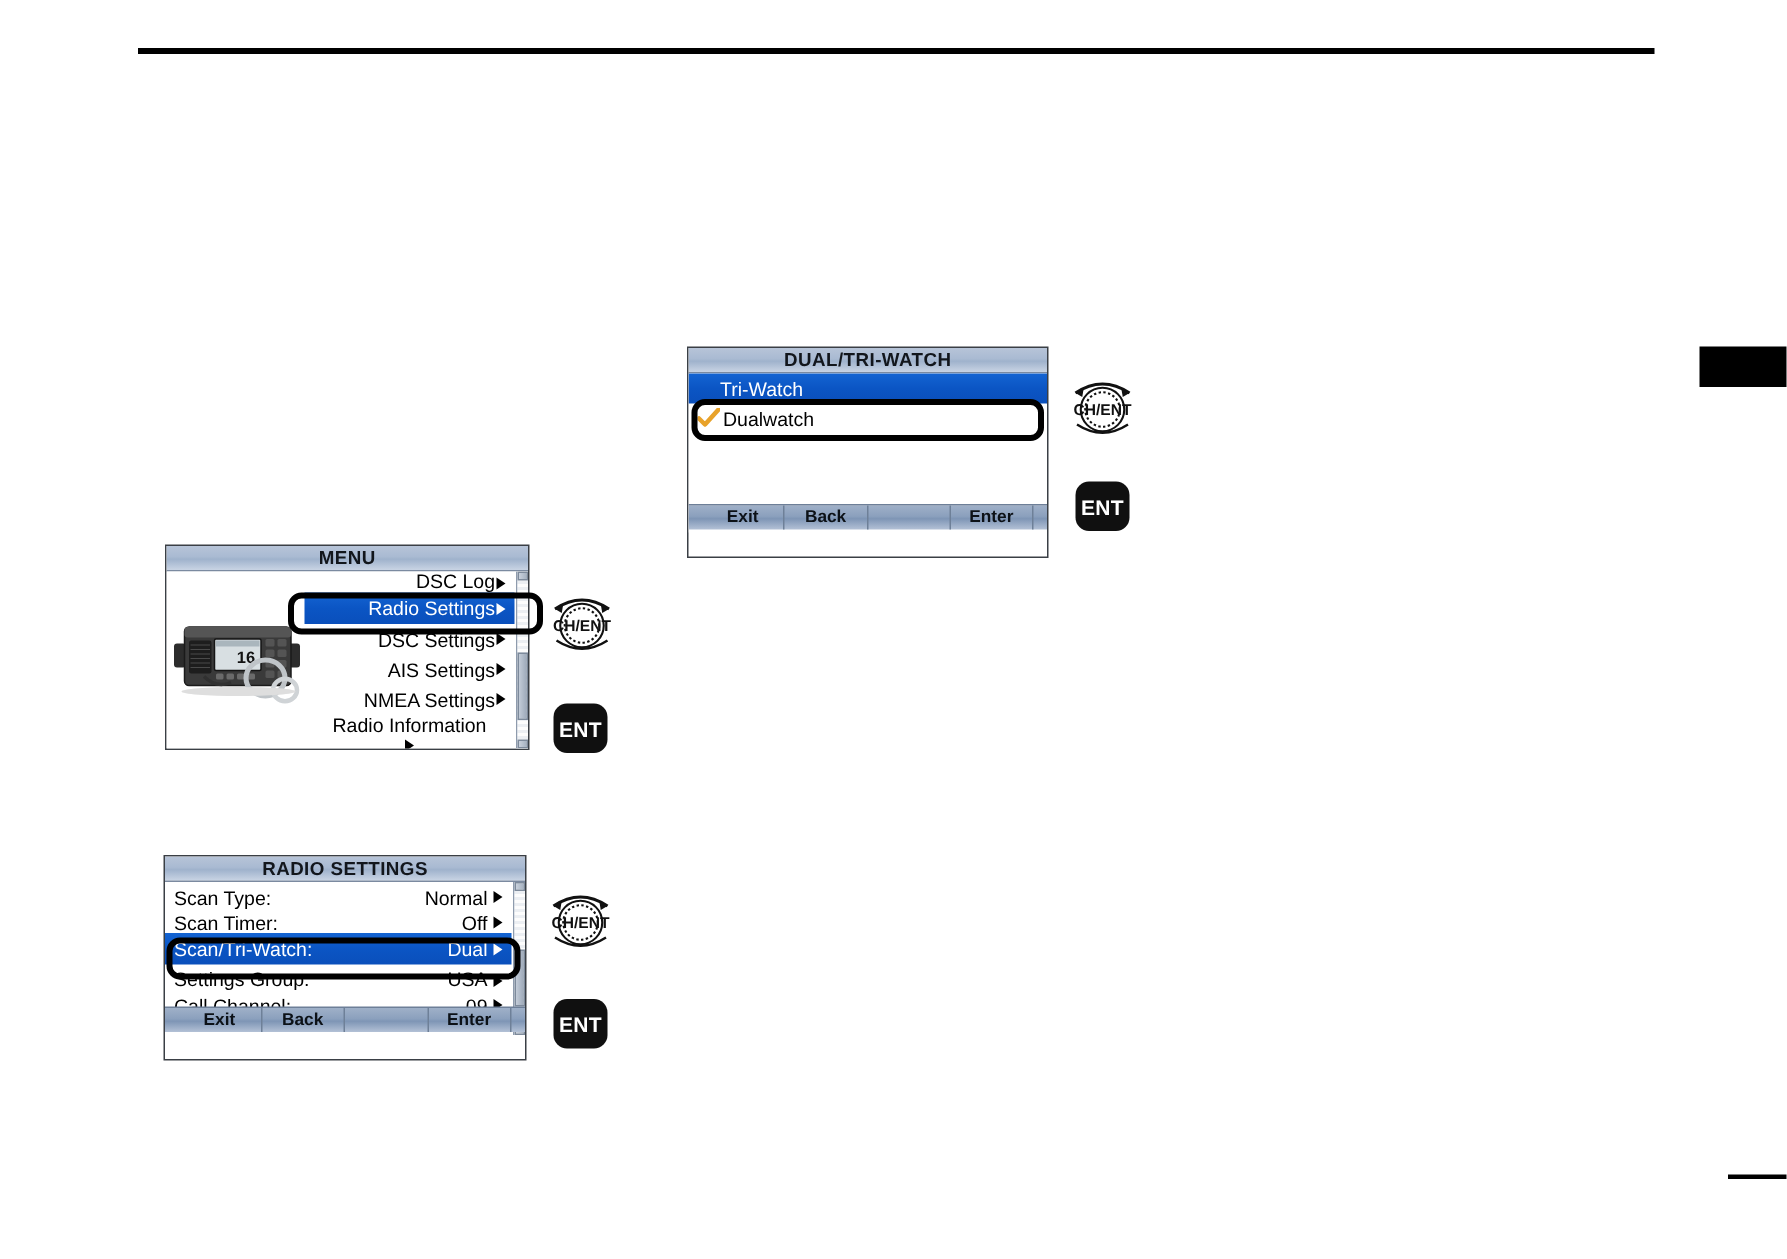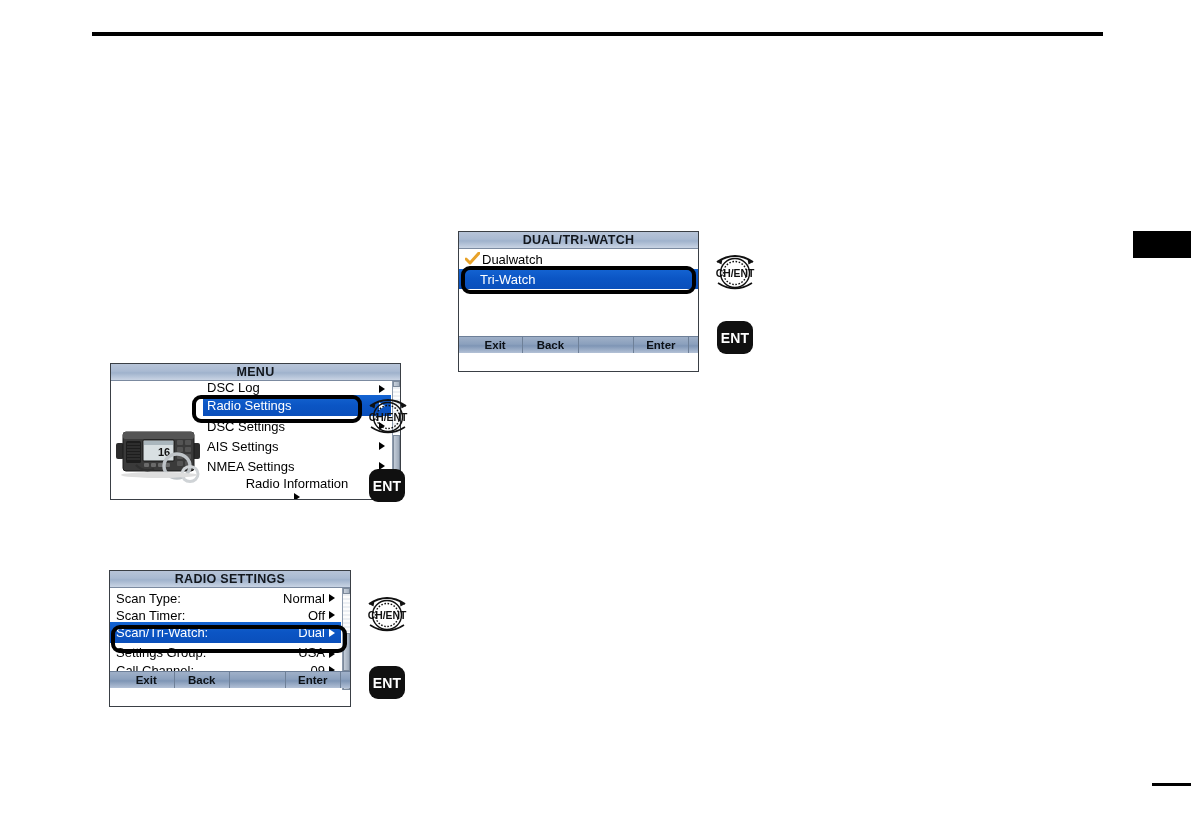--- a/index.html
+++ b/index.html
@@ -152,21 +152,21 @@
   .callout {
     position: absolute;
     border: 4px solid #000000;
     border-radius: 9px;
     pointer-events: none;
   }
 
   
   .radio-thumb {
     position: absolute;
-    left: 3px; top: 42px;
+    left: 3px; top: 28px;
     width: 96px; height: 62px;
   }
 
   
   .dial { position: absolute; }
   .ent-btn {
     position: absolute;
     background: #101010;
     border-radius: 9px;
     display: flex;
@@ -183,31 +183,31 @@
 <div class="top-rule"></div>
 <div class="bottom-rule"></div>
 <div class="side-tab"></div>
 
 <div class="lcd" id="scr-dtw" style="left:458px; top:231px; width:241px; height:141px;">
 
   <div class="lcd-title">DUAL/TRI-WATCH</div>
 
   <div class="lcd-body" style="height:106px; position:relative;">
 
+    <div class="lcd-row sel" style="height:20px; padding-left:21px;">
+      <span class="label">Tri-Watch</span>
+    </div>
+
     <div class="lcd-row" style="height:20px;">
       <span class="check">
         <svg width="15" height="14" viewBox="0 0 15 14">
           <path d="M1 7 L5 11 L14 1" stroke="#e8a22a" stroke-width="3" fill="none" stroke-linecap="round" stroke-linejoin="round"></path>
         </svg>
       </span>
       <span class="label">Dualwatch</span>
-    </div>
-
-    <div class="lcd-row sel" style="height:20px; padding-left:21px;">
-      <span class="label">Tri-Watch</span>
     </div>
   </div>
 
   <div class="softkeys">
     <div class="sk-edge"></div>
     <div class="sk">Exit</div>
     <div class="sk">Back</div>
     <div class="sk"></div>
     <div class="sk">Enter</div>
     <div class="sk-edge"></div>
@@ -225,21 +225,21 @@
     <path d="M7 14 l5.4 -2.6 l-0.9 5.2 z" fill="#111"></path>
     <path d="M43 14 l-5.4 -2.6 l0.9 5.2 z" fill="#111"></path>
     <path d="M8 35 Q25 46 42 35" fill="none" stroke="#111" stroke-width="1.6"></path>
     <text x="25" y="28.5" font-family="'Liberation Sans',sans-serif" font-size="10.4" font-weight="bold" fill="#111" text-anchor="middle">CH/ENT</text>
   </svg>
 </div>
 <div class="ent-btn" style="left:717px; top:321px; width:36px; height:33px; font-size:14px;">
   <span>ENT</span>
 </div>
 
-<div class="lcd" id="scr-menu" style="left:110px; top:363px; width:291px; height:137px;">
+<div class="lcd" id="scr-menu" style="left:110px; top:363px; width:243px; height:137px;text-align:right;">
 
   <div class="lcd-title">MENU</div>
 
   <div class="lcd-body" style="height:118px; position:relative;">
 
     <div class="radio-thumb">
       <svg width="96" height="62" viewBox="0 0 96 62">
 
         <rect x="2" y="20" width="8" height="16" rx="2" fill="#2c2c2c"></rect>
         <rect x="78" y="20" width="8" height="16" rx="2" fill="#2c2c2c"></rect>

